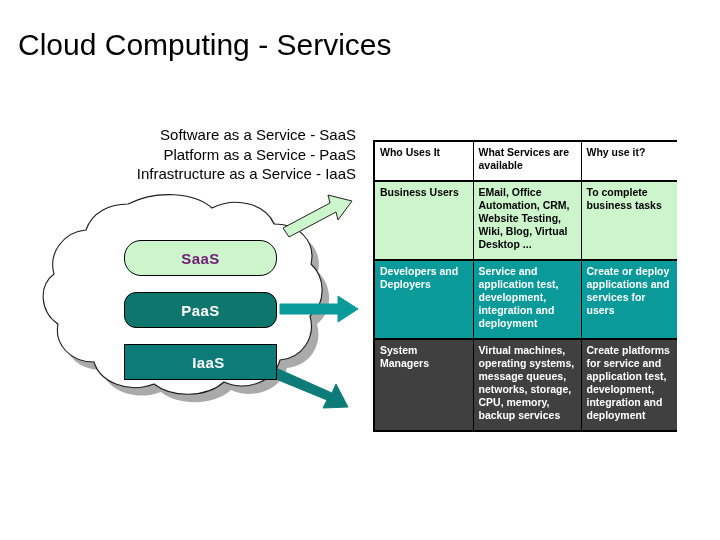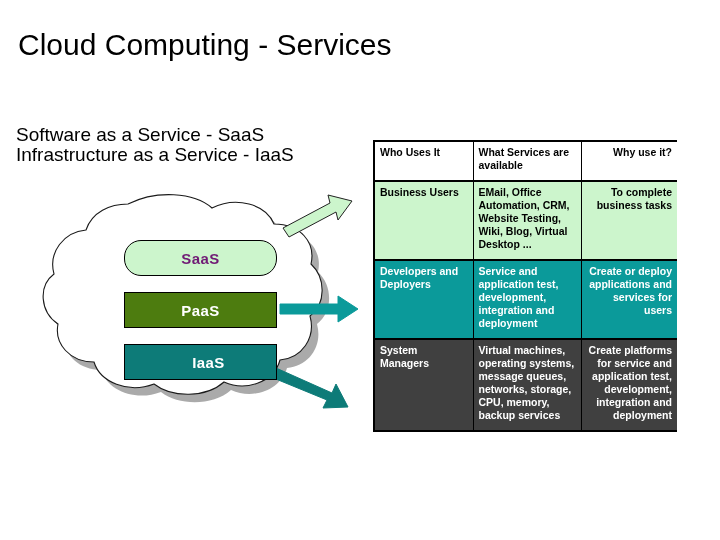--- a/index.html
+++ b/index.html
@@ -33,23 +33,24 @@
     letter-spacing: 0px;
     white-space: nowrap;
   }
 
   
   #bullets {
     position: absolute;
     left: 16px;
     top: 125px;
     width: 340px;
-    font-size: 19px;
+    font-size: 15px;
     line-height: 19.5px;
     color: #000000;
+    text-align: right;
   }
   #bullets div { white-space: nowrap; }
 
   
   #cloud-wrap {
     position: absolute;
     left: 8px;
     top: 186px;
     width: 380px;
     height: 240px;
@@ -76,22 +77,23 @@
   #box-saas {
     left: 116px;
     top: 54px;
     background: #ccf5cc;
     color: #701a75;
     border-radius: 17px;
   }
   #box-paas {
     left: 116px;
     top: 106px;
-    background: #4d7c0f;
+    background: #0f766e;
     color: #ffffff;
+    border-radius: 12px;
   }
   #box-iaas {
     left: 116px;
     top: 158px;
     background: #0d7b78;
     color: #ffffff;
     padding-left: 16px;
   }
 
   
@@ -113,39 +115,40 @@
   }
   #table td, #table th {
     vertical-align: top;
     padding: 4px 5px 8px 5px;
     text-align: left;
     font-weight: bold;
     border-right: 1px solid #000000;
     border-bottom: 2px solid #000000;
     margin-left: 44px;
   }
-  #table td:last-child, #table th:last-child { border-right: none; text-align: right; }
+  #table td:last-child, #table th:last-child { border-right: none; }
   #table tr:last-child td { border-bottom: none; }
   .col-a { width: 98px; }
   .col-b { width: 108px; }
   .col-c { width: 96px; }
   .row-head td { background: #ffffff; color: #000000; padding-bottom: 12px; }
   .row-1 td { background: #ccf5cc; color: #000000; padding-bottom: 18px; }
   .row-2 td { background: #0b9a9a; color: #ffffff; padding-bottom: 20px; }
   .row-3 td { background: #404040; color: #ffffff; padding-bottom: 14px; }
 </style>
 </head>
 <body>
 
 <div id="slide">
 
   <div id="title">Cloud Computing - Services</div>
 
   <div id="bullets">
     <div>Software as a Service - SaaS</div>
+    <div>Platform as a Service - PaaS</div>
     <div>Infrastructure as a Service - IaaS</div>
   </div>
 
   <div id="cloud-wrap">
 
     <svg id="cloud-svg" viewBox="0 0 380 240" xmlns="http://www.w3.org/2000/svg">
       <defs>
 
         <path id="cloudpath" d="M 120 18
              C 148 4, 186 6, 204 22

